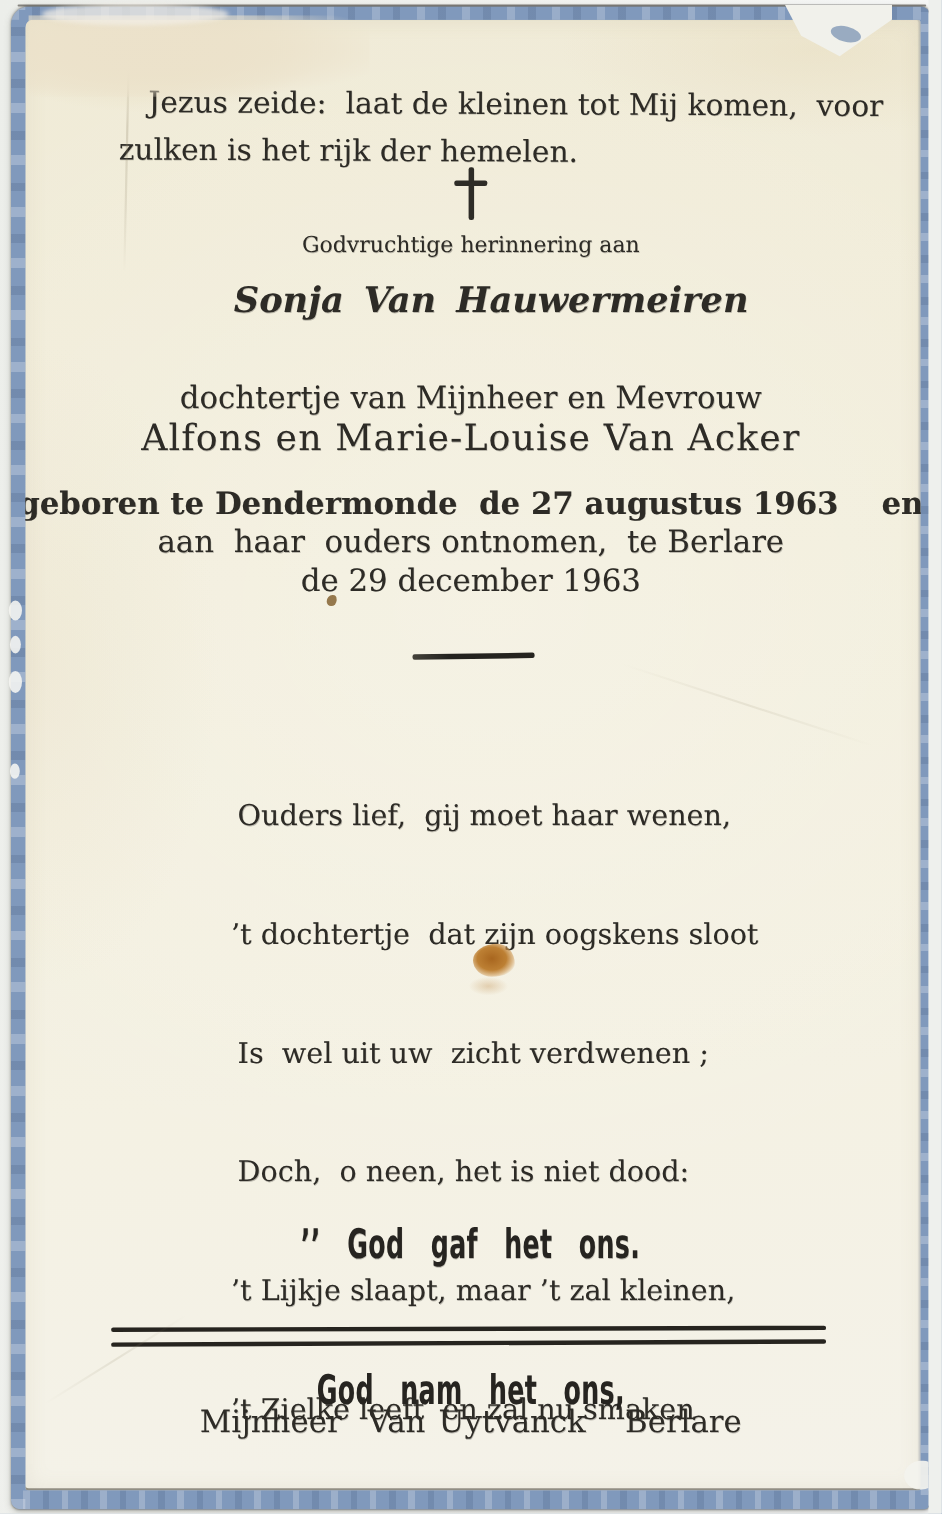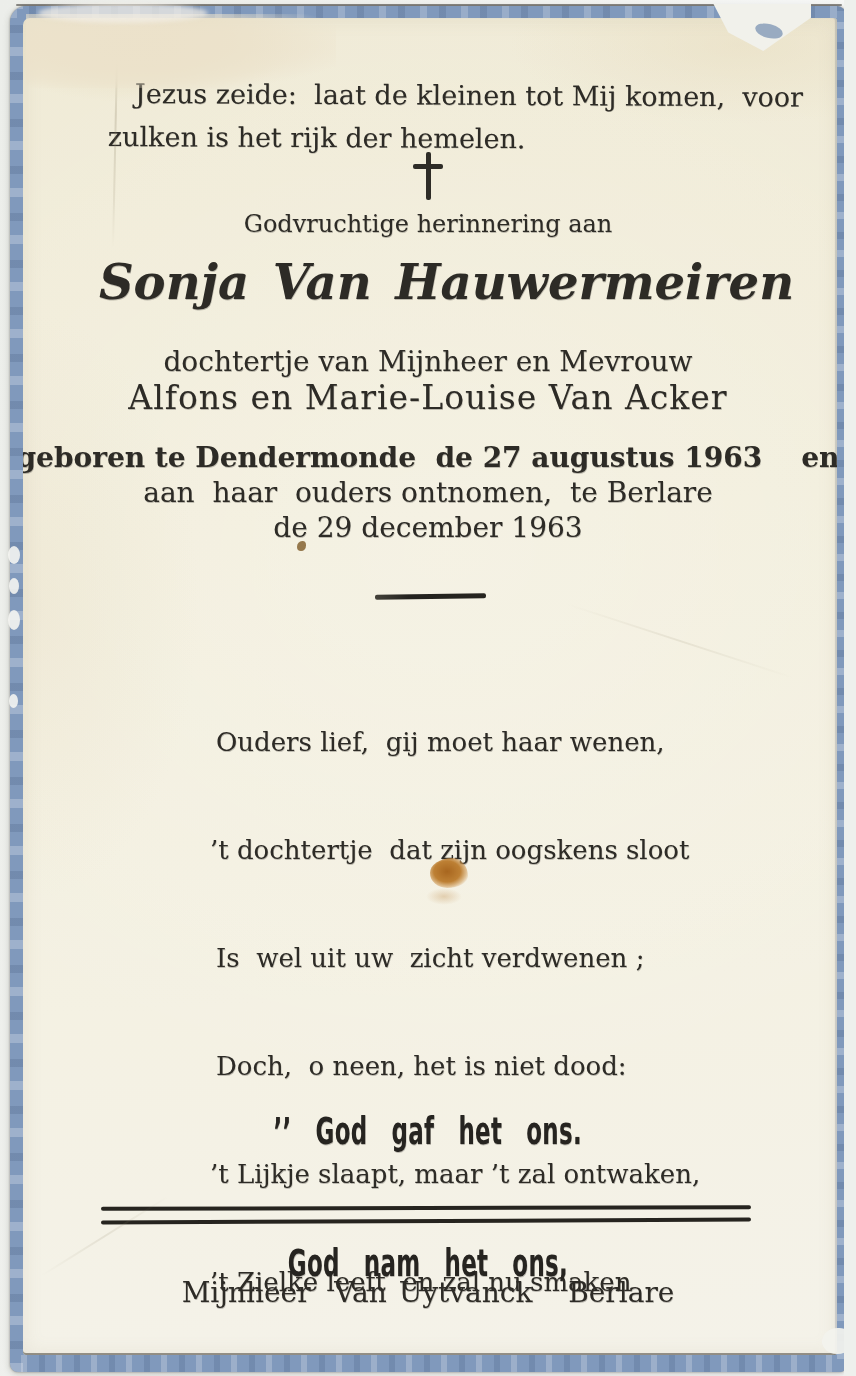--- a/index.html
+++ b/index.html
@@ -27,22 +27,22 @@
       radial-gradient(ellipse 240px 420px at 1% 44%,rgba(231,221,196,.32),transparent 70%),
       radial-gradient(ellipse 120% 60% at 52% 40%,rgba(255,255,255,.22),transparent 70%),
       linear-gradient(176deg,#f0ebd7 0%,#f2eedc 38%,#f4f1e3 72%,#f4f2e9 100%);
     box-shadow:inset 0 -2px 0 rgba(55,52,42,.5),inset -2px 0 1px rgba(92,102,122,.25),inset 0 0 20px rgba(150,135,95,.12);}
   .content{position:absolute;left:-23px;top:-18px;width:856px;height:1376px;}
   
   .t{position:absolute;white-space:pre;color:#2d2b26;
      text-shadow:.5px .6px .4px rgba(46,44,38,.28);}
   .center{left:0;right:0;text-align:center;white-space:pre-wrap;}
   .intro{font-size:27px;transform:rotate(.3deg);transform-origin:left top;}
-  .heading{top:210px;font-size:24px;}
-  .name{top:254px;font-size:48px;font-style:italic;font-weight:bold;letter-spacing:0;word-spacing:7px;padding-left:37px;}
+  .heading{top:210px;font-size:20px;}
+  .name{top:254px;font-size:32px;font-style:italic;font-weight:bold;letter-spacing:0;word-spacing:7px;padding-left:37px;}
   .relation{top:345px;font-size:28px;}
   .parents{top:378px;font-size:33px;letter-spacing:1px;}
   .dates{font-size:28px;}
   .poem{left:216px;top:652px;font-size:26px;line-height:36px;}
   .poem .hang{margin-left:-6px;}
   .quote{top:1022px;font-size:37px;line-height:44px;font-family:"DejaVu Sans",sans-serif;
      font-weight:bold;color:#262420;}
   .q{display:inline-block;transform:scaleX(.62);transform-origin:50% 50%;
      letter-spacing:.5px;word-spacing:6px;white-space:pre;}
   .printer{top:1276px;font-size:28px;word-spacing:3px;}
@@ -114,21 +114,21 @@
         <div class="t center dates" style="top:476px;">aan  haar  ouders ontnomen,  te Berlare</div>
         <div class="t center dates" style="top:511px;text-align:center;">de 29 december 1963</div>
 
         <div class="rule-short"></div>
 
         <div class="t poem">
           <div>Ouders lief,  gij moet haar wenen,</div>
           <div class="hang">’t dochtertje  dat zijn oogskens sloot</div>
           <div>Is  wel uit uw  zicht verdwenen ;</div>
           <div>Doch,  o neen, het is niet dood:</div>
-          <div class="hang">’t Lijkje slaapt, maar ’t zal ontwaken,</div>
+          <div class="hang">’t Lijkje slaapt, maar ’t zal kleinen,</div>
           <div class="hang">’t Zielke leeft  en zal nu smaken</div>
           
           
           
           
         </div>
 
         <div class="t center quote">
           <div><span class="q">’’  God  gaf  het  ons.</span></div>
           <div><span class="q">God  nam  het  ons,</span></div>

